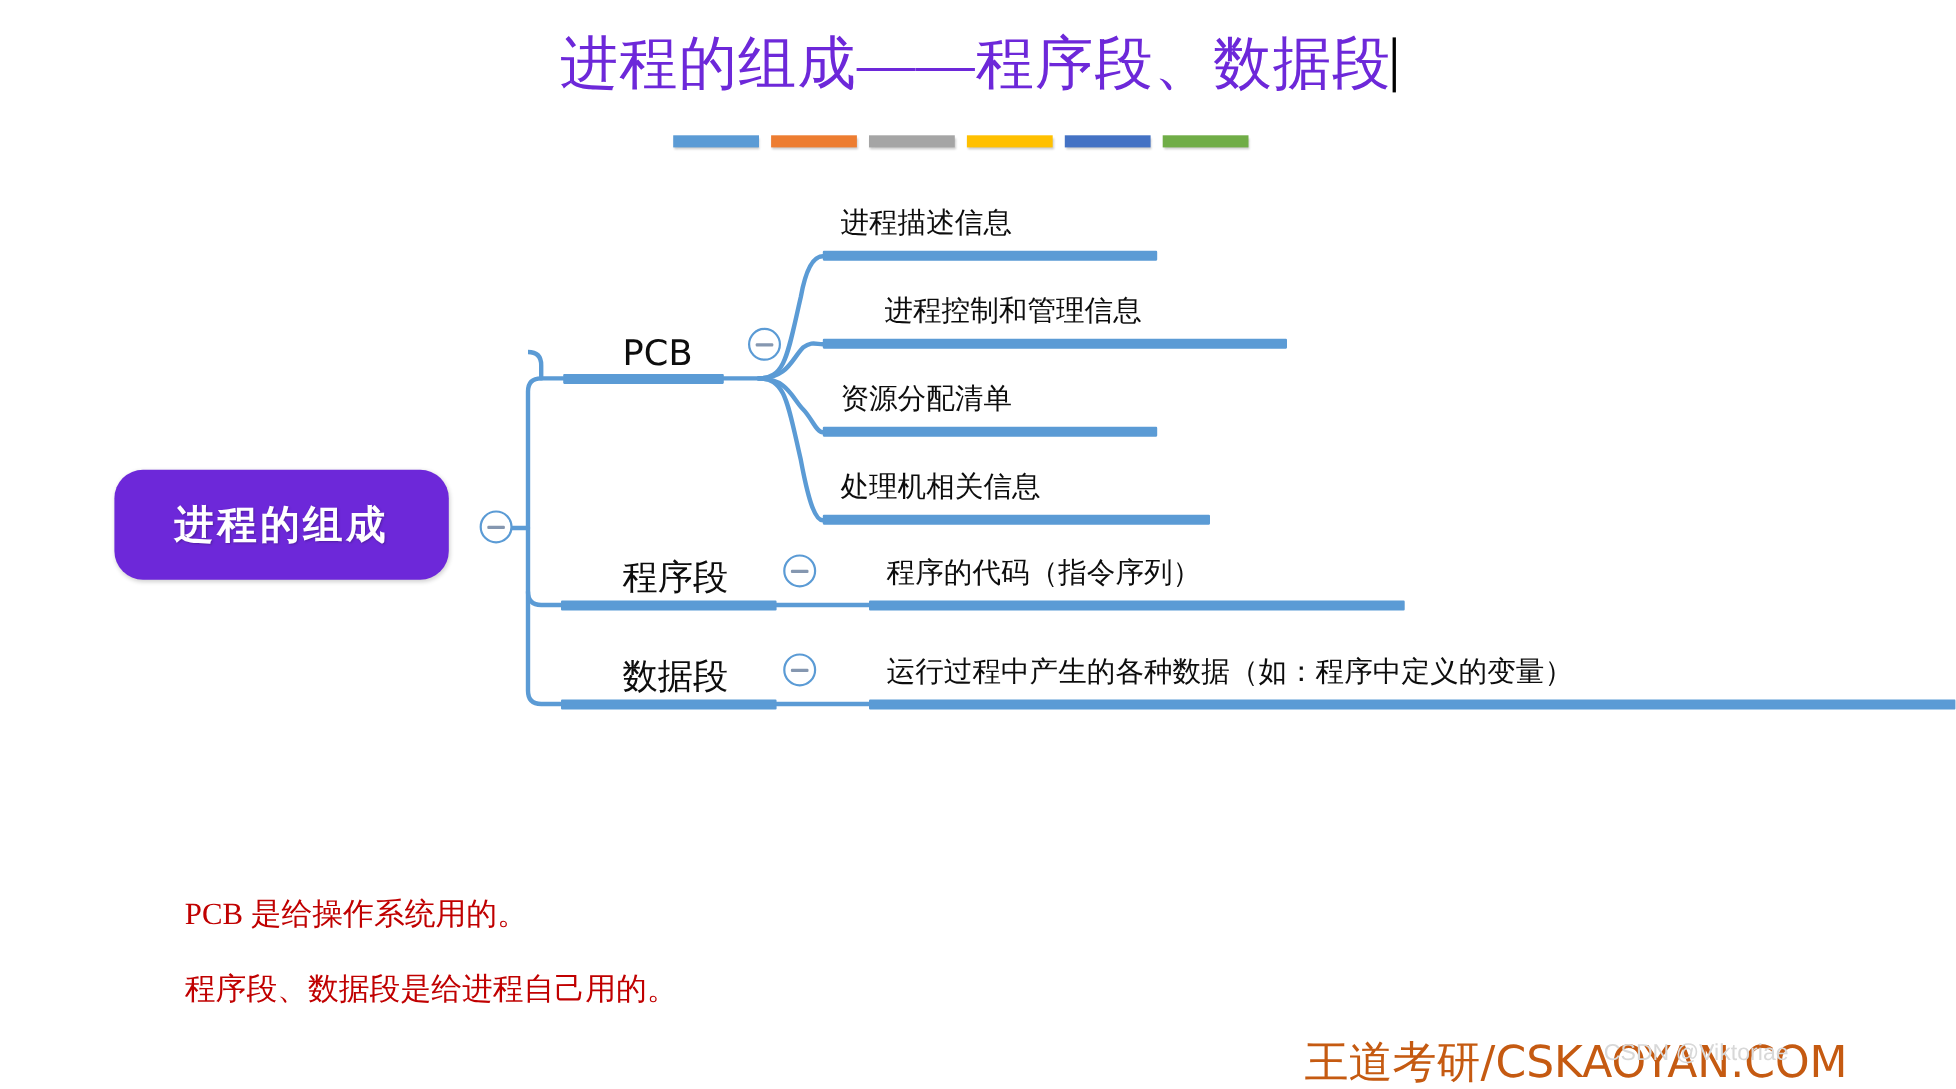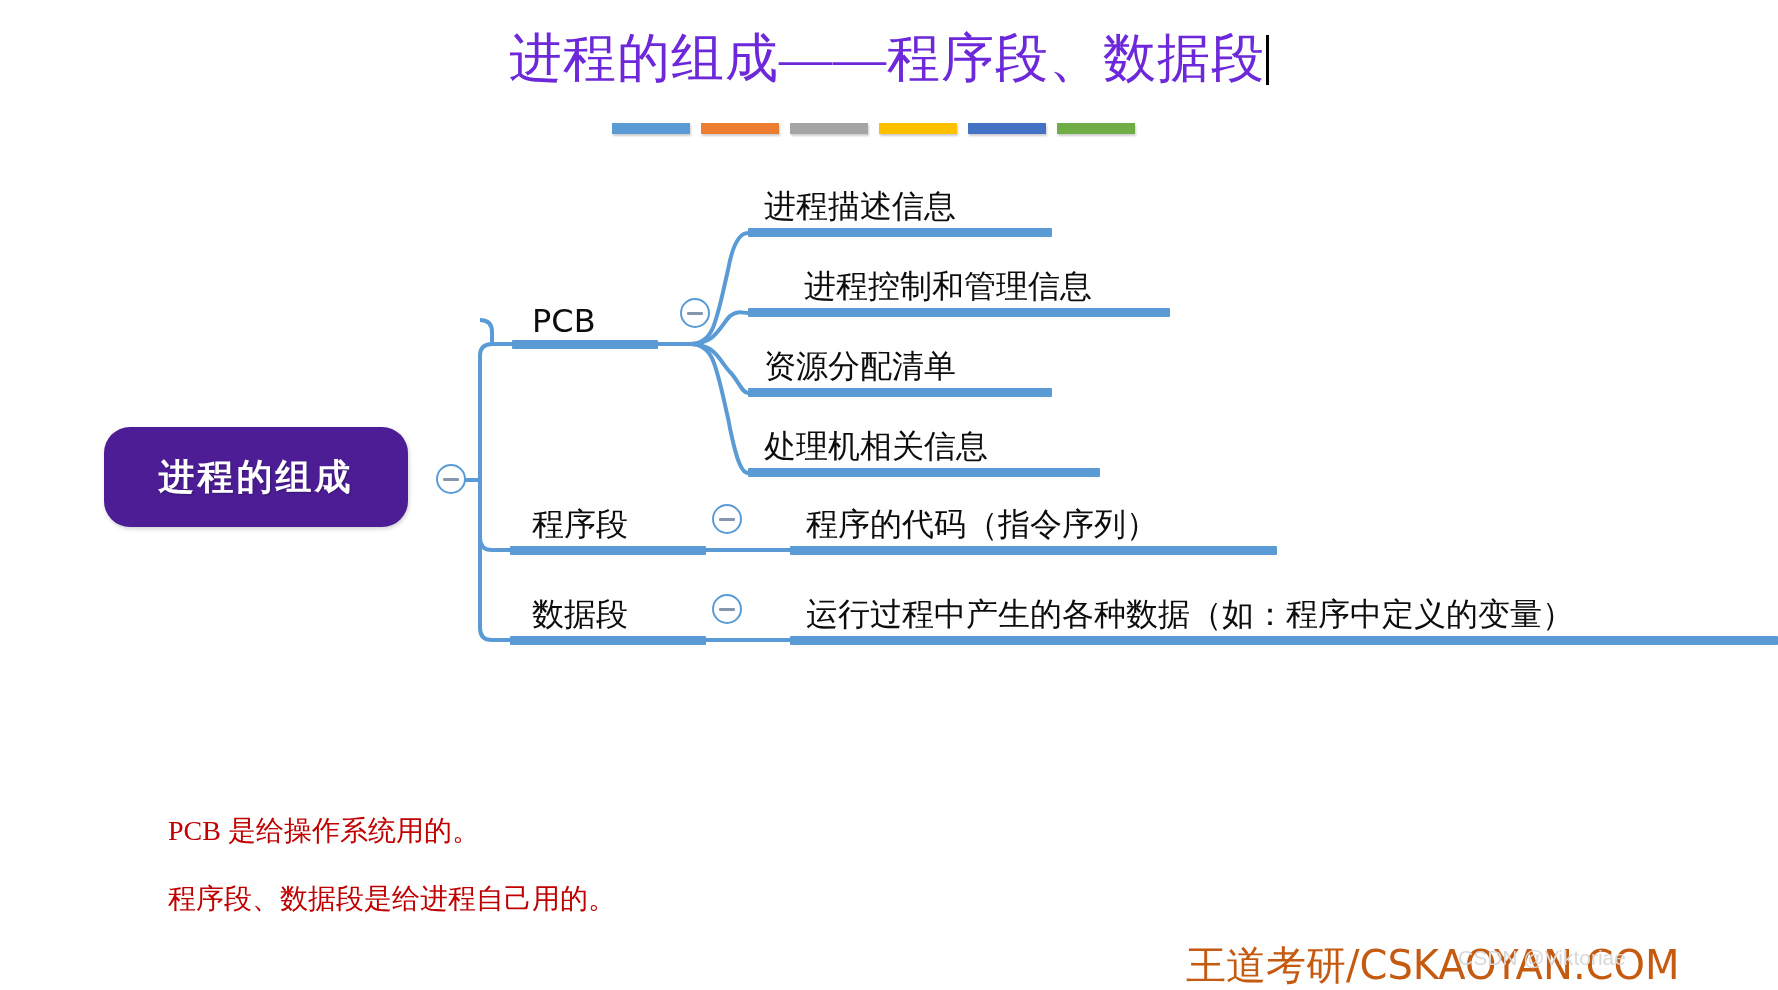--- a/index.html
+++ b/index.html
@@ -84,42 +84,43 @@
     line-height: 1;
   }
 
   
   #root-node {
     position: absolute;
     left: 104px;
     top: 277px;
     width: 304px;
     height: 100px;
-    background: #4c1d95;
+    background: #6d28d9;
     border-radius: 26px;
     box-shadow: 1px 2px 4px rgba(0,0,0,0.18);
     display: flex;
     align-items: center;
     justify-content: center;
   }
   #root-label {
     font-family: "DejaVu Sans", "Liberation Sans", sans-serif;
     font-weight: bold;
     font-size: 36px;
     color: #ffffff;
     letter-spacing: 3px;
     text-shadow: 1px 1px 2px rgba(0,0,0,0.25);
   }
 
   
   .branch-node .mm-label {
     font-size: 32px;
+    margin-left: 34px;
   }
   .leaf-node .mm-label {
-    font-size: 32px;
+    font-size: 26px;
   }
 
   
   .toggle {
     position: absolute;
     width: 30px;
     height: 30px;
     border-radius: 50%;
     background: #ffffff;
     border: 2px solid #5b9bd5;

